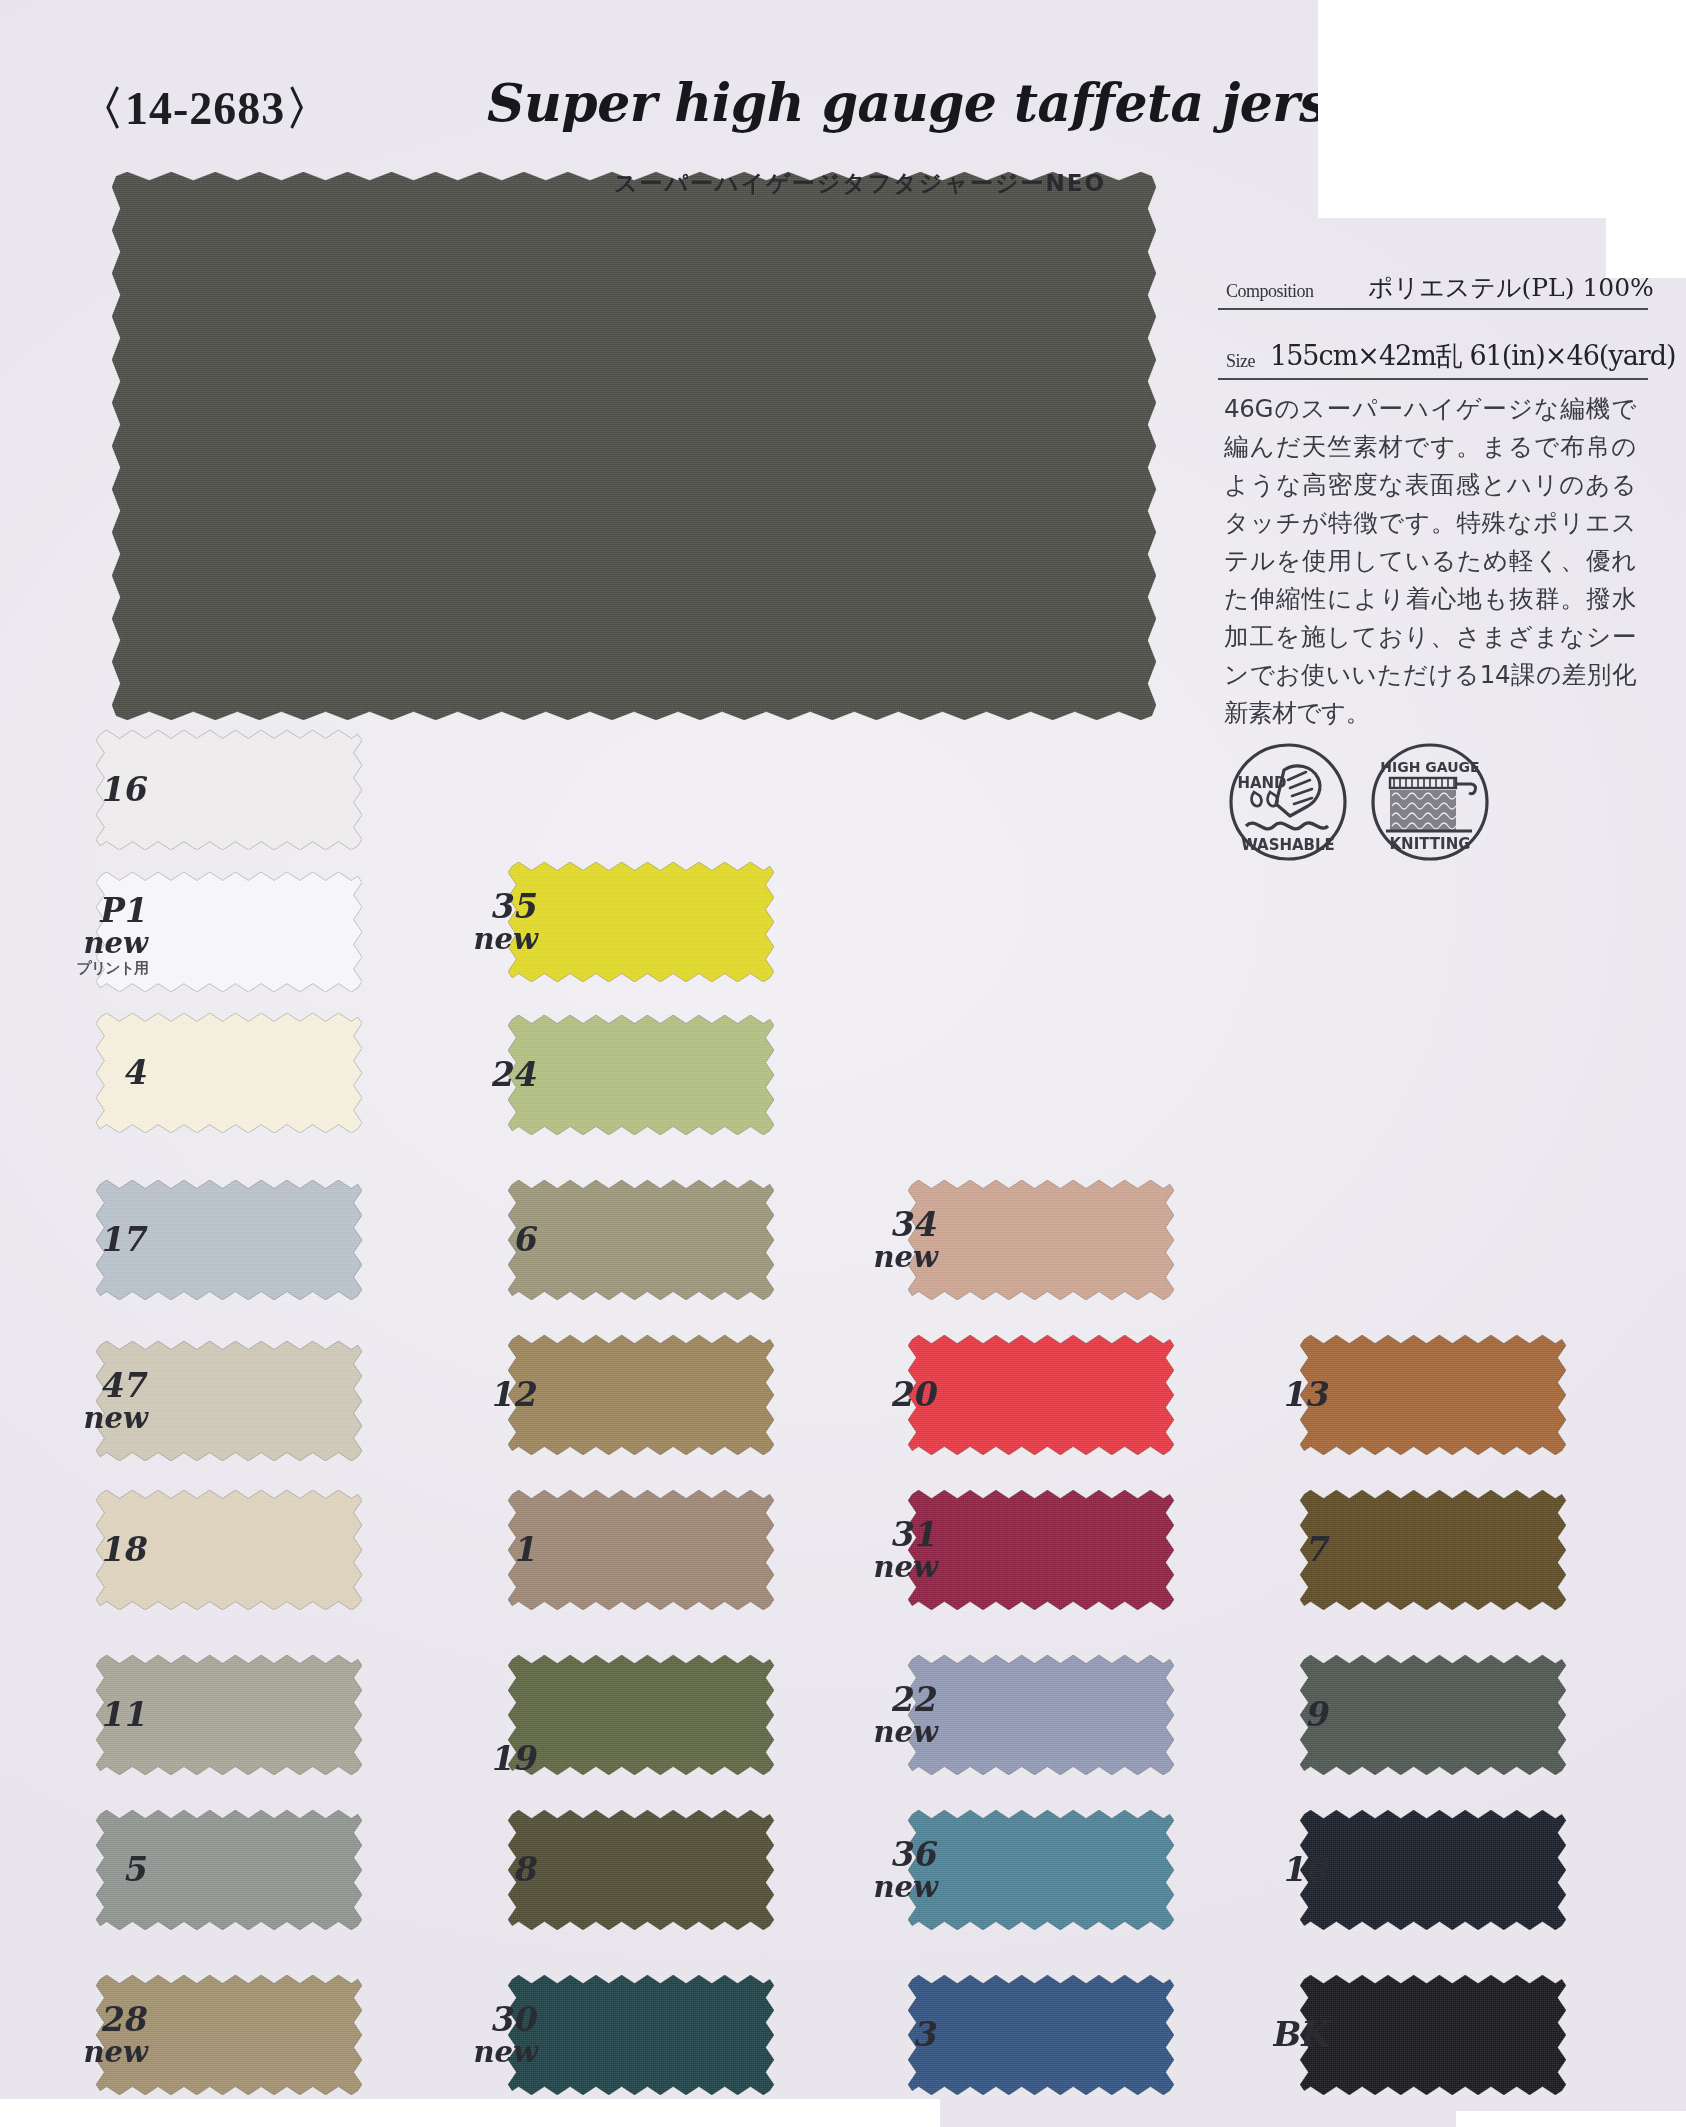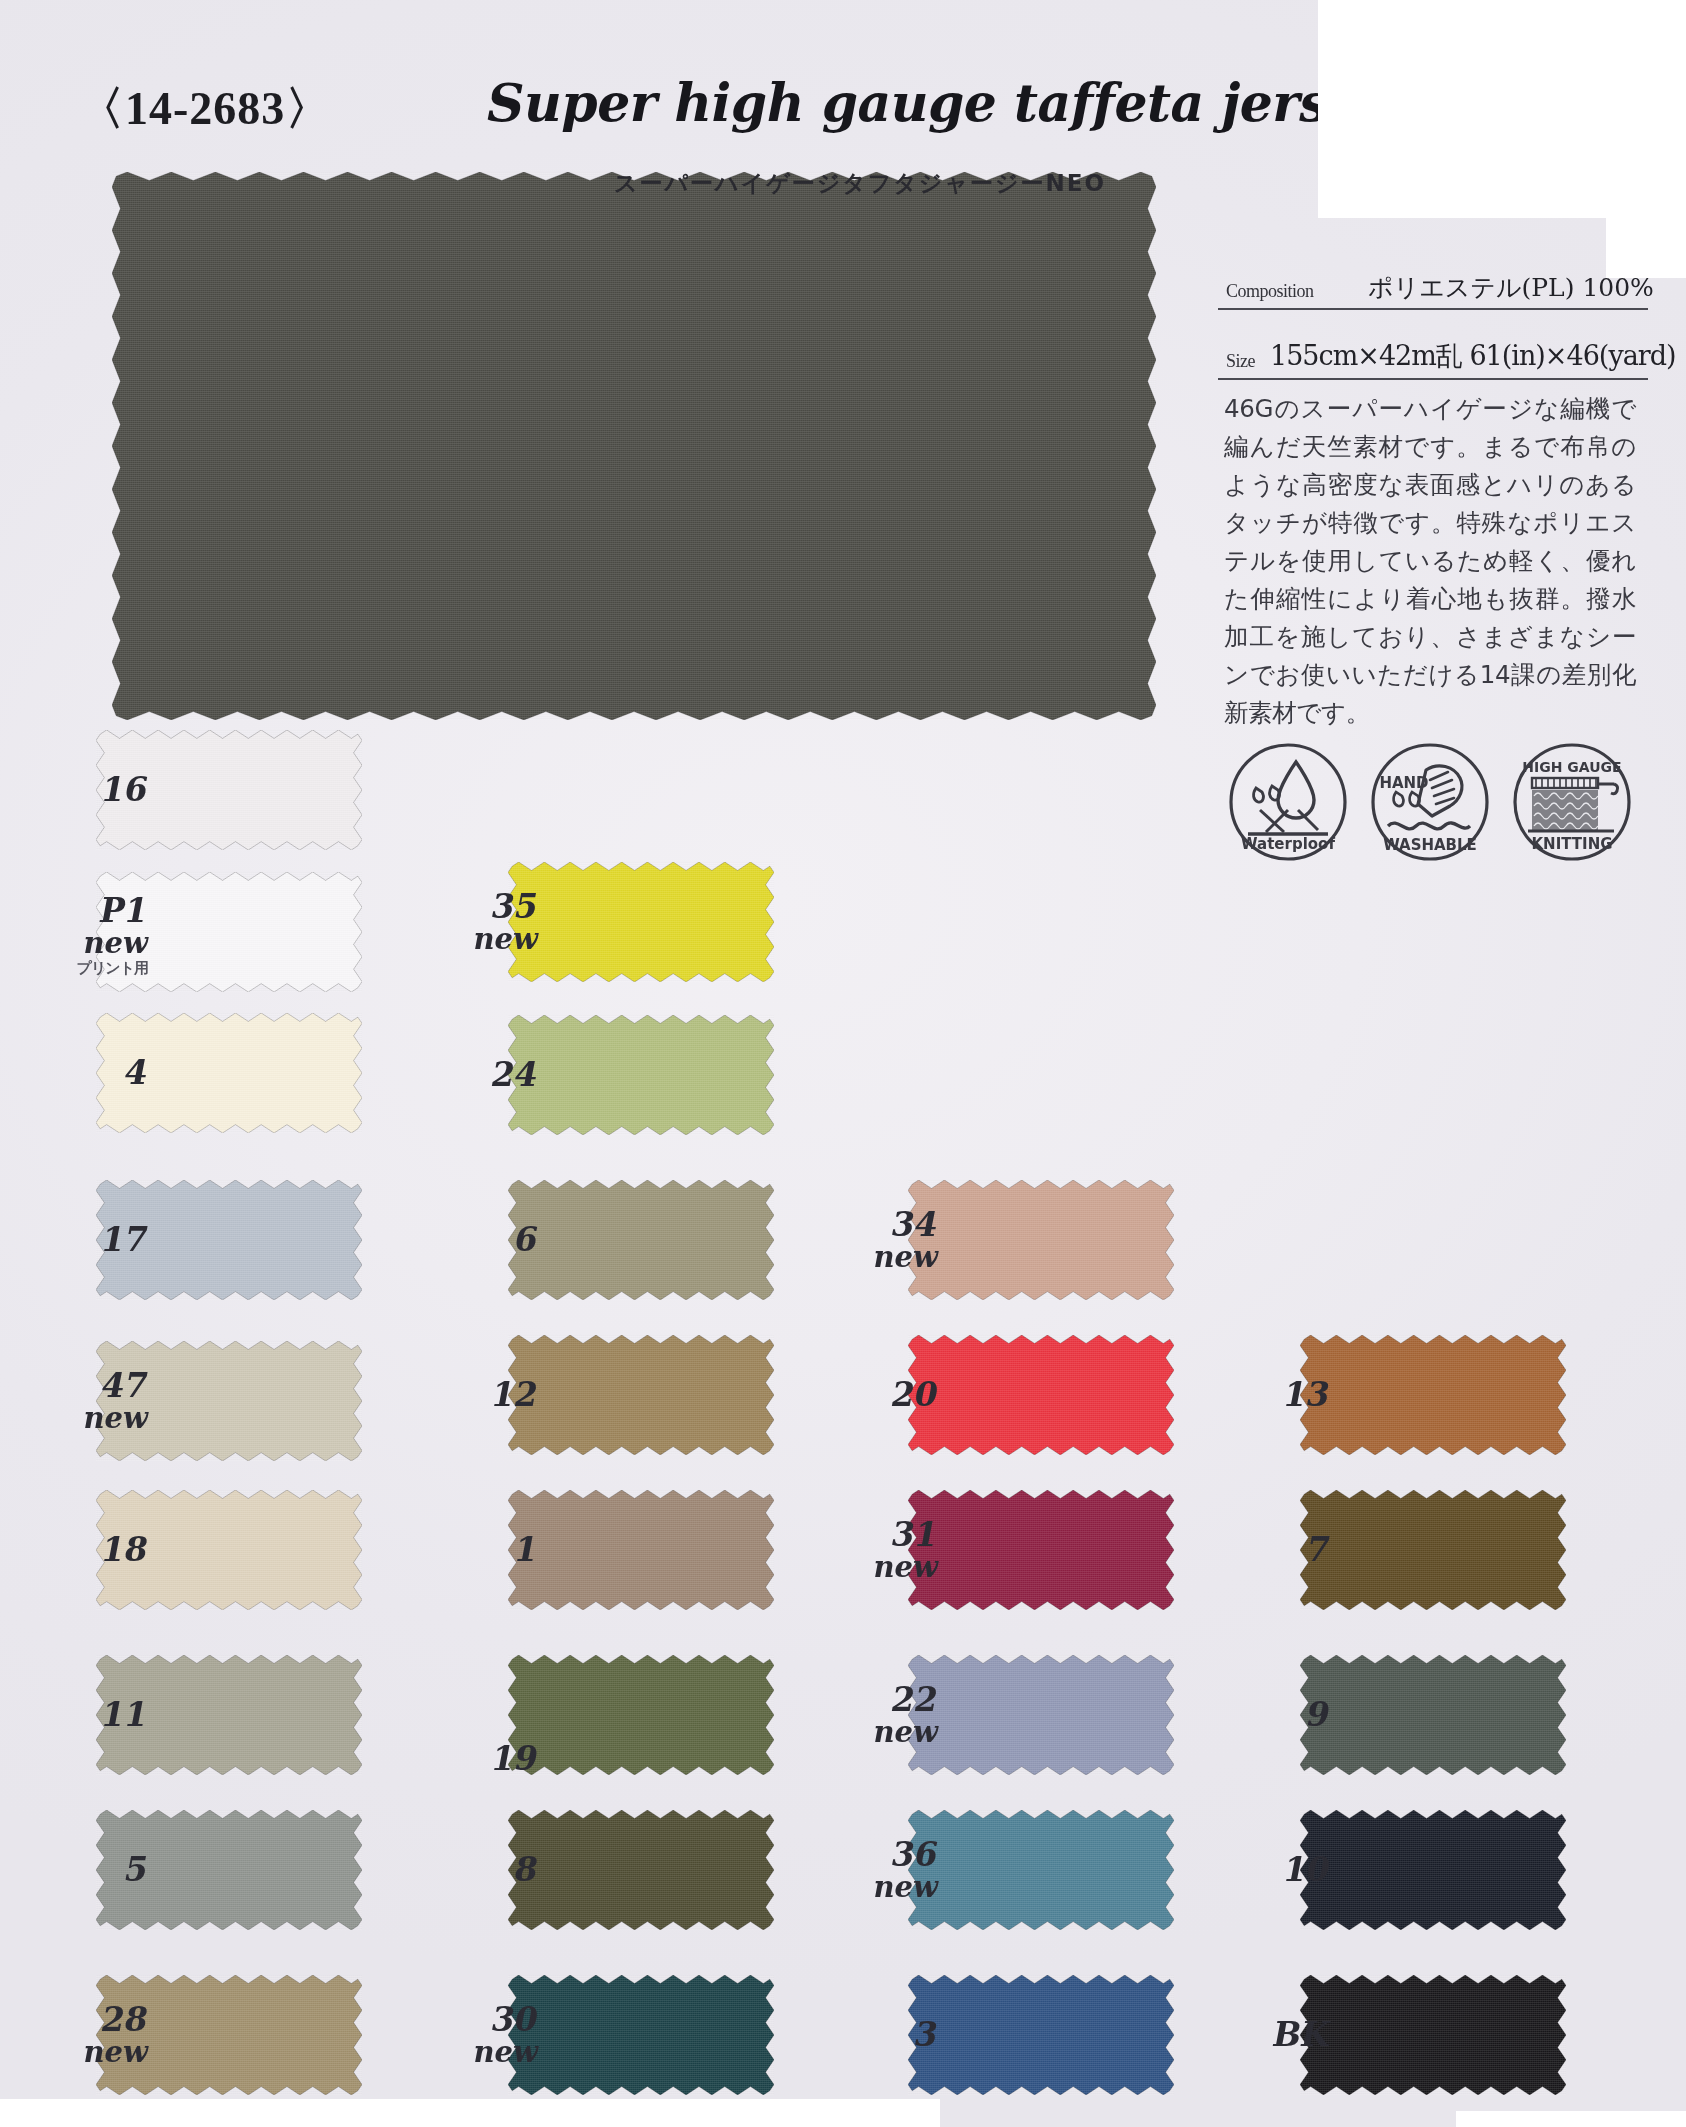--- a/index.html
+++ b/index.html
@@ -229,33 +229,20 @@
     <div class="spec-row">
       <span class="spec-label">Size</span>
       <span class="spec-value" id="spec-size-value">155cm×42m乱    61(in)×46(yard)</span>
     </div>
   </div>
 
   <div id="description">46Gのスーパーハイゲージな編機で編んだ天竺素材です。まるで布帛のような高密度な表面感とハリのあるタッチが特徴です。特殊なポリエステルを使用しているため軽く、優れた伸縮性により着心地も抜群。撥水加工を施しており、さまざまなシーンでお使いいただける14課の差別化新素材です。</div>
 
   <div id="care-icons">
 
-    <div class="care-icon">
-      <svg viewBox="0 0 124 124" xmlns="http://www.w3.org/2000/svg">
-        <circle cx="62" cy="62" r="57" fill="none" stroke="#3b3b43" stroke-width="3.2"></circle>
-        <path d="M70 22 C70 22 52 47 52 60 a18 18 0 0 0 36 0 C88 47 70 22 70 22 Z" fill="none" stroke="#3b3b43" stroke-width="3.4"></path>
-        <path d="M30 48 C26 54 27 60 32 62 C37 63 39 57 36 52 Z" fill="none" stroke="#3b3b43" stroke-width="2.8"></path>
-        <path d="M46 46 C42 52 43 58 48 60 C53 61 55 55 52 50 Z" fill="none" stroke="#3b3b43" stroke-width="2.8"></path>
-        <line x1="22" y1="94" x2="102" y2="94" stroke="#3b3b43" stroke-width="3.4"></line>
-        <line x1="34" y1="70" x2="58" y2="92" stroke="#3b3b43" stroke-width="3"></line>
-        <line x1="62" y1="70" x2="40" y2="92" stroke="#3b3b43" stroke-width="3"></line>
-        <line x1="72" y1="70" x2="92" y2="90" stroke="#3b3b43" stroke-width="3"></line>
-        <text x="62" y="109" font-family="DejaVu Sans, sans-serif" font-size="15" font-weight="bold" fill="#3b3b43" text-anchor="middle">Waterploof</text>
-      </svg>
-    </div>
 
     <div class="care-icon">
       <svg viewBox="0 0 124 124" xmlns="http://www.w3.org/2000/svg">
         <circle cx="62" cy="62" r="57" fill="none" stroke="#3b3b43" stroke-width="3.2"></circle>
         <text x="36" y="48" font-family="DejaVu Sans, sans-serif" font-size="15" font-weight="bold" fill="#3b3b43" text-anchor="middle">HAND</text>
         <path d="M58 30 C70 22 86 26 92 38 C97 48 92 60 82 66 L64 76 L50 64 Z" fill="none" stroke="#3b3b43" stroke-width="3.2" stroke-linejoin="round"></path>
         <path d="M62 40 L80 32 M64 48 L84 40 M66 56 L86 49 M68 64 L86 58" stroke="#3b3b43" stroke-width="2.6" stroke-linecap="round"></path>
         <path d="M28 52 C24 58 25 64 30 66 C35 67 37 61 34 56 Z" fill="none" stroke="#3b3b43" stroke-width="2.6"></path>
         <path d="M44 52 C40 58 41 64 46 66 C51 67 53 61 50 56 Z" fill="none" stroke="#3b3b43" stroke-width="2.6"></path>
         <path d="M20 86 C30 76 38 96 48 86 C58 76 66 96 76 86 C86 76 94 94 102 86" fill="none" stroke="#3b3b43" stroke-width="3.4"></path>

